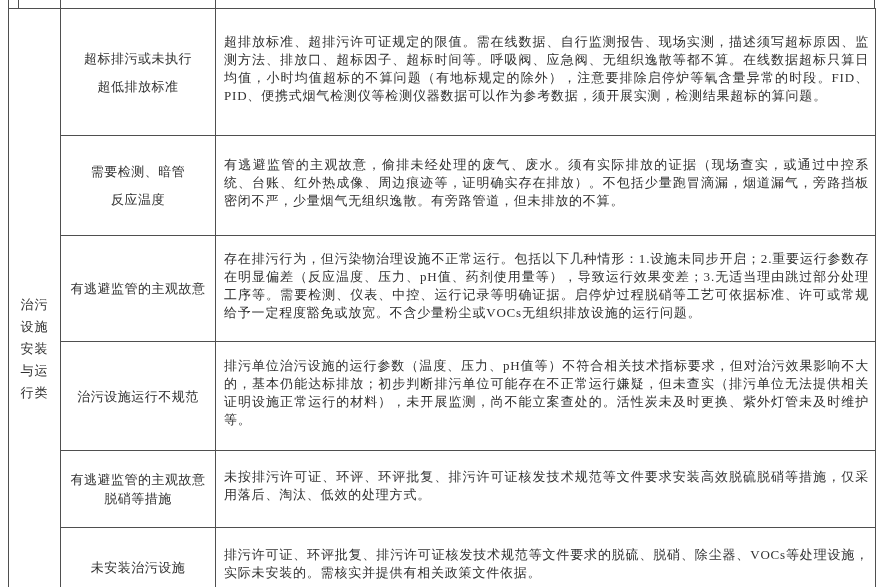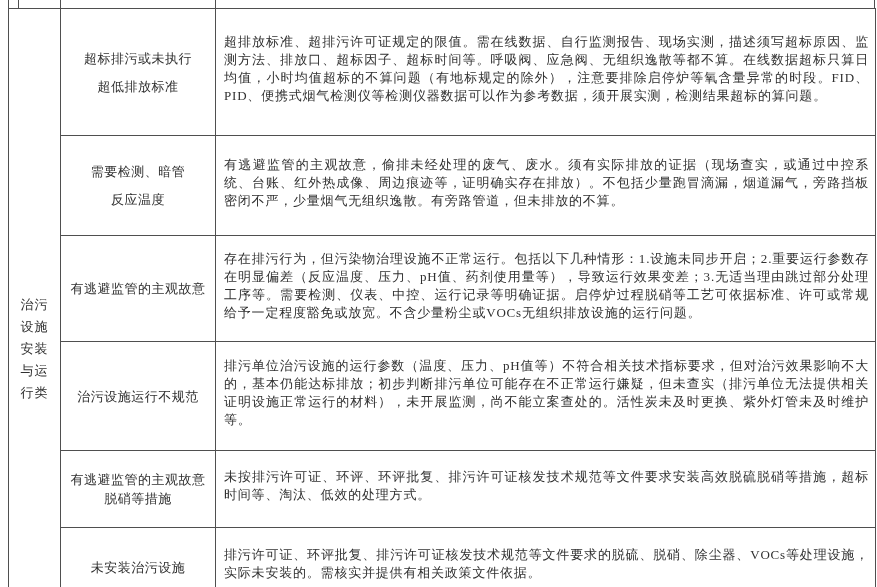--- a/index.html
+++ b/index.html
@@ -105,21 +105,21 @@
         <div class="cat-line">治污设施运行不规范</div>
       </td>
       <td class="desc-cell">排污单位治污设施的运行参数（温度、压力、pH值等）不符合相关技术指标要求，但对治污效果影响不大的，基本仍能达标排放；初步判断排污单位可能存在不正常运行嫌疑，但未查实（排污单位无法提供相关证明设施正常运行的材料），未开展监测，尚不能立案查处的。活性炭未及时更换、紫外灯管未及时维护等。</td>
     </tr>
 
     <tr class="r5">
       <td class="cat-cell">
         <div class="cat-line">有逃避监管的主观故意</div>
         <div class="cat-line">脱硝等措施</div>
       </td>
-      <td class="desc-cell">未按排污许可证、环评、环评批复、排污许可证核发技术规范等文件要求安装高效脱硫脱硝等措施，超标时间等、淘汰、低效的处理方式。</td>
+      <td class="desc-cell">未按排污许可证、环评、环评批复、排污许可证核发技术规范等文件要求安装高效脱硫脱硝等措施，仅采用落后、淘汰、低效的处理方式。</td>
     </tr>
 
     <tr class="r6">
       <td class="cat-cell">
         <div class="cat-line">未安装治污设施</div>
       </td>
       <td class="desc-cell">排污许可证、环评批复、排污许可证核发技术规范等文件要求的脱硫、脱硝、除尘器、VOCs等处理设施，实际未安装的。需核实并提供有相关政策文件依据。</td>
     </tr>
 
     <tr class="r7">

